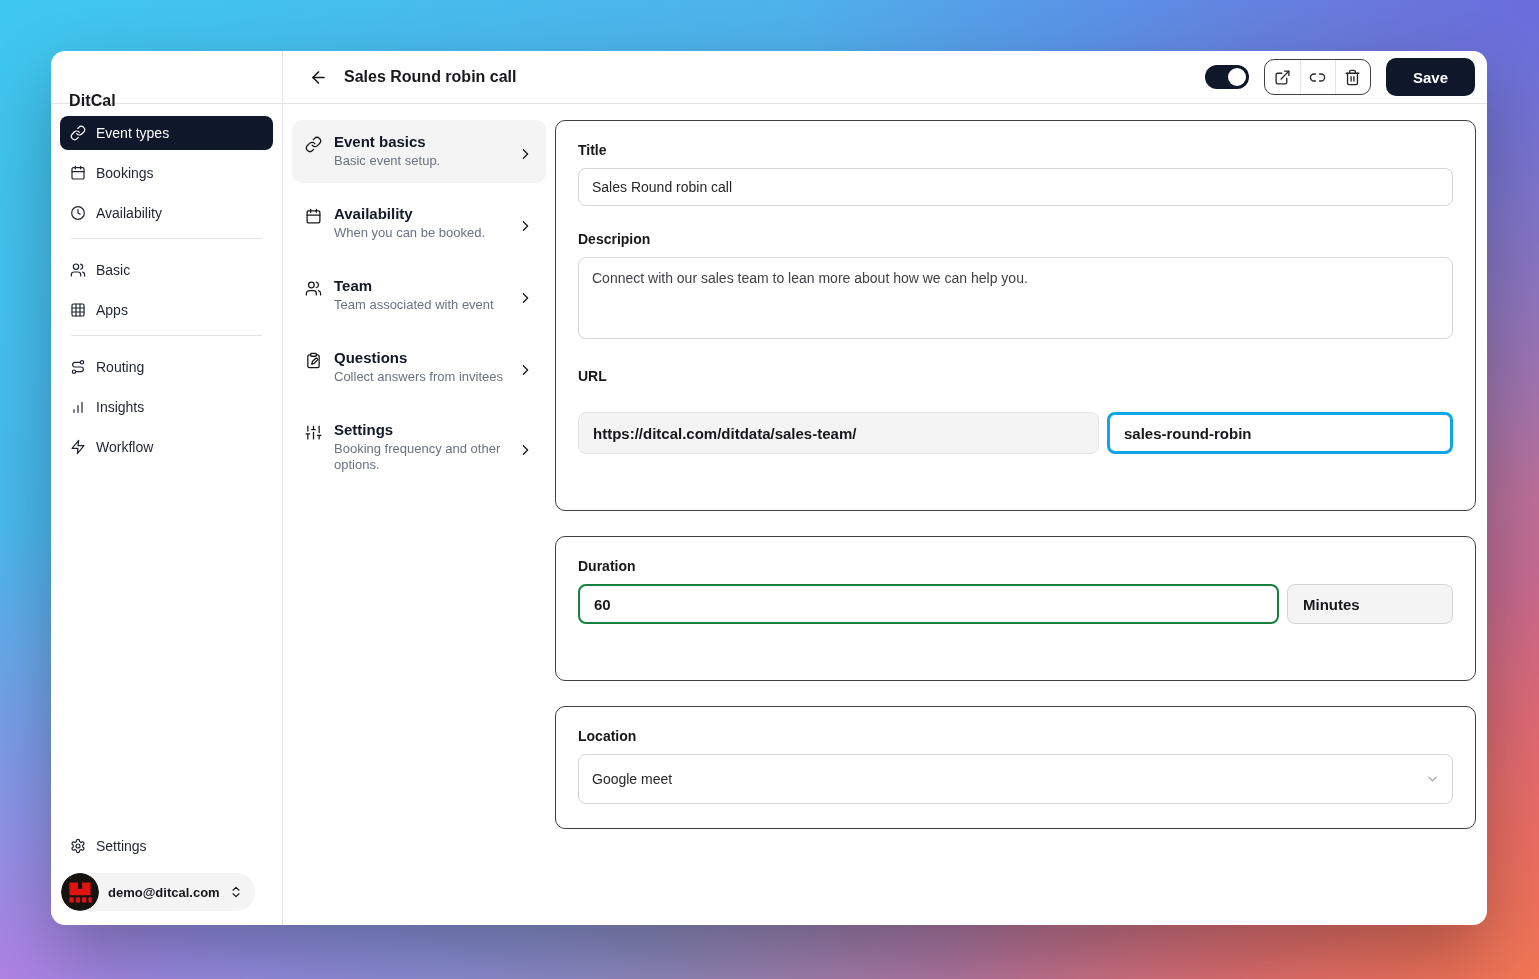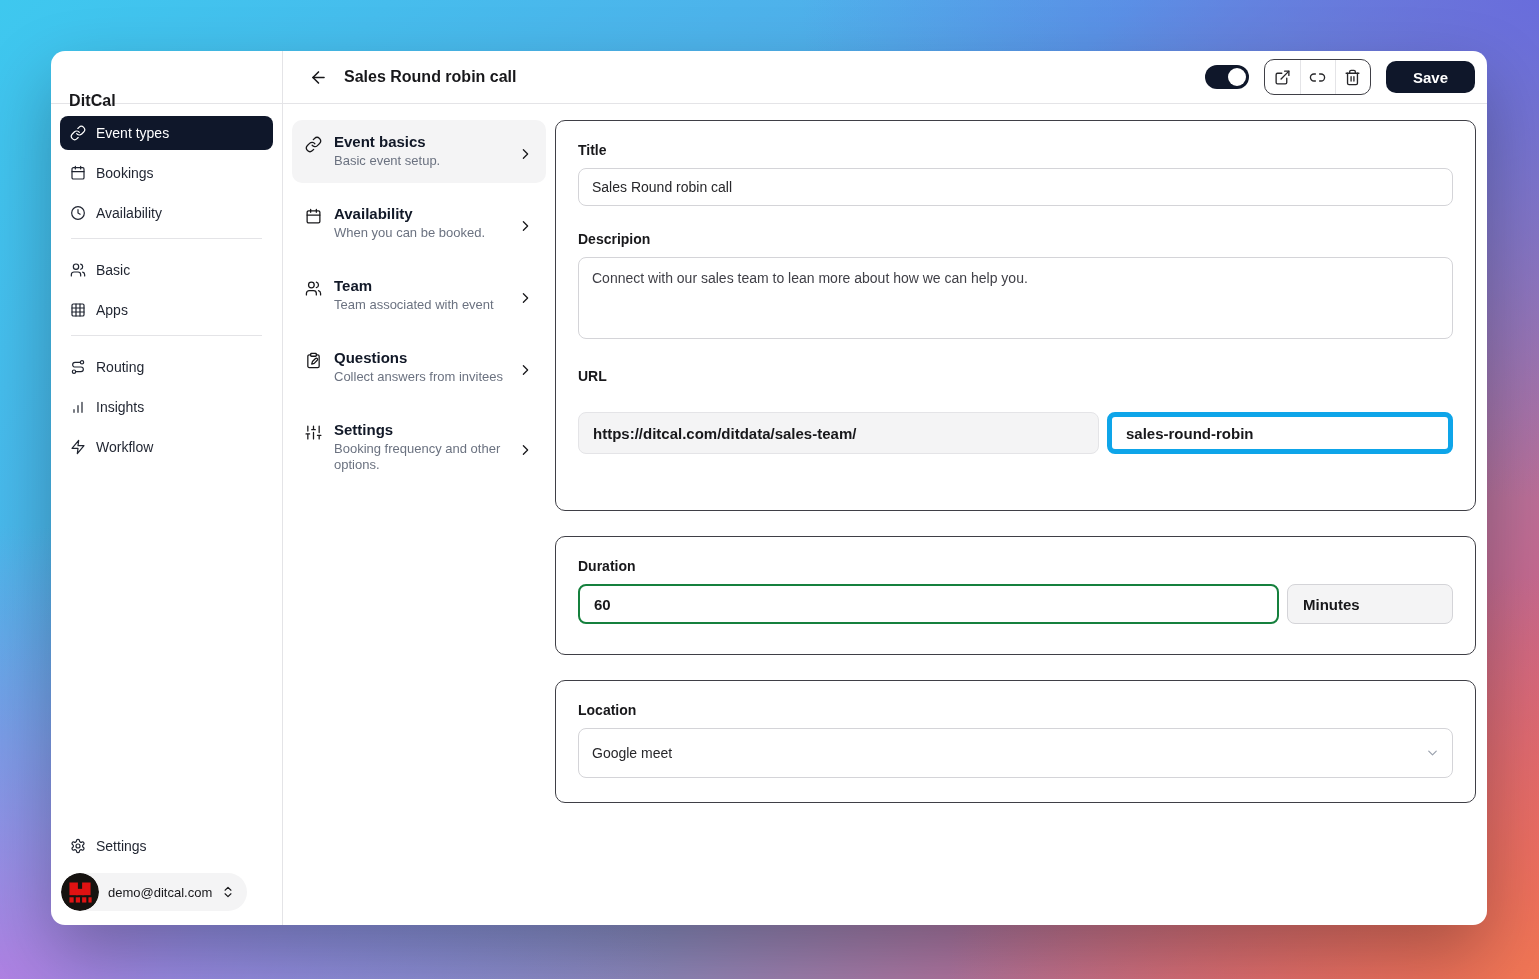--- a/index.html
+++ b/index.html
@@ -24,58 +24,58 @@
   .logo-row { height:53px; min-height:53px; border-bottom:1px solid #e4e4e7; display:flex; align-items:center; padding:0 18px; }
   .logo-text { font-size:16px; font-weight:700; letter-spacing:.1px;margin-top:48px; }
   .side-nav { padding:12px 9px 0; }
   .side-item { display:flex; align-items:center; gap:10px; height:34px; padding:0 10px; border-radius:8px; font-size:14px; color:#1f2430; cursor:pointer; margin-bottom:6px; }
   .side-item svg { width:16px; height:16px; stroke:currentColor; fill:none; stroke-width:1.8; stroke-linecap:round; stroke-linejoin:round; }
   .side-item.active { background:#0f172a; color:#ffffff; font-weight:500; }
   .side-divider { height:1px; background:#e4e4e7; margin:8px 11px 14px; }
   .sidebar-footer { margin-top:auto; padding:8px 9px 14px; }
   .account-pill { display:flex; align-items:center; gap:9px; background:#f4f4f5; border-radius:999px; padding-right:12px; margin:10px 1px 0 1px; width:fit-content; cursor:pointer; }
   .avatar { width:38px; height:38px; border-radius:50%; overflow:hidden; flex:none; }
-  .account-email { font-size:13px; font-weight:400; color:#18181b; }
+  .account-email { font-size:13px; font-weight:700; color:#18181b; }
   .updown { width:14px; height:14px; stroke:#18181b; fill:none; stroke-width:2; stroke-linecap:round; stroke-linejoin:round; }
   
   .main { flex:1; display:flex; flex-direction:column; min-width:0; }
   .topbar { height:53px; min-height:53px; border-bottom:1px solid #e4e4e7; display:flex; align-items:center; padding:0 12px 0 21px; }
   .back-btn { width:28px; height:28px; display:flex; align-items:center; justify-content:center; cursor:pointer; margin-right:12px; }
   .back-btn svg { width:19px; height:19px; stroke:#18181b; fill:none; stroke-width:2; stroke-linecap:round; stroke-linejoin:round; }
   .topbar-title { font-size:16px; font-weight:700; }
   .topbar-right { margin-left:auto; display:flex; align-items:center; gap:15px; }
   .toggle { width:44px; height:24px; border-radius:12px; background:#0f172a; position:relative; cursor:pointer; }
   .toggle .knob { position:absolute; right:3px; top:3px; width:18px; height:18px; border-radius:50%; background:#ffffff; }
   .icon-group { display:flex; align-items:stretch; border:1px solid #3f3f46; border-radius:10px; height:36px; overflow:hidden; background:#fff; }
   .icon-btn { width:35px; display:flex; align-items:center; justify-content:center; cursor:pointer; background:transparent; border:none; }
   .icon-btn + .icon-btn { border-left:1px solid #e4e4e7; }
   .icon-btn svg { width:17px; height:17px; stroke:#27272a; fill:none; stroke-width:1.9; stroke-linecap:round; stroke-linejoin:round; }
-  .save-btn { background:#0f172a; color:#fff; border:none; border-radius:10px; height:32px; padding:0 27px; font-family:inherit; font-size:15px; font-weight:700; cursor:pointer; }
+  .save-btn { background:#0f172a; color:#fff; border:none; border-radius:10px; height:38px; padding:0 27px; font-family:inherit; font-size:15px; font-weight:700; cursor:pointer; }
   
   .content { flex:1; display:flex; padding:16px 10px 0 0; min-height:0; }
   .event-nav { width:272px; min-width:272px; padding:0 9px; }
   .event-nav-item { position:relative; display:flex; gap:12px; padding:13px 26px 13px 13px; border-radius:10px; margin-bottom:9px; cursor:pointer; }
   .event-nav-item.active { background:#f4f4f5; }
   .event-nav-item > svg { width:17px; height:17px; margin-top:3px; stroke:#18181b; fill:none; stroke-width:1.8; stroke-linecap:round; stroke-linejoin:round; flex:none; }
   .eni-title { font-size:15px; font-weight:600; color:#111827; }
   .eni-desc { font-size:13px; color:#6b7280; margin-top:3px; line-height:1.3; }
   .eni-chevron { position:absolute; right:12px; top:50%; transform:translateY(-50%); width:15px; height:15px; stroke:#374151; fill:none; stroke-width:2; stroke-linecap:round; stroke-linejoin:round; }
   .form-col { flex:1; padding-right:1px; min-width:0; }
   .card { border:1px solid #3f3f46; border-radius:10px; padding:21px 22px; background:#fff; }
   .card + .card { margin-top:25px; }
   .card-basics { padding-bottom:56px; }
-  .card-duration { margin-top:25px; padding-bottom:30px; }
+  .card-duration { margin-top:25px; padding-bottom:56px; }
   .card-location { margin-top:48px; padding-bottom:24px; }
   .field-label { font-size:14px; font-weight:600; color:#18181b; margin-bottom:10px; }
   .text-input { width:100%; height:38px; border:1px solid #d4d4d8; border-radius:8px; padding:0 13px; font-family:inherit; font-size:14px; color:#27272a; background:#fff; outline:none; }
   .textarea { width:100%; height:82px; border:1px solid #d4d4d8; border-radius:8px; padding:10px 13px; font-family:inherit; font-size:14px; color:#3f3f46; background:#fff; resize:none; outline:none; line-height:1.45; }
   .group-gap { margin-top:25px; }
   .url-row { display:flex; gap:8px; margin-top:28px; }
   .url-prefix { width:521px; height:42px; background:#f4f4f5; border:1px solid #e4e4e7; border-radius:8px; display:flex; align-items:center; padding:0 14px; font-size:15px; font-weight:700; color:#18181b; }
-  .url-slug { flex:1; height:42px; border:5px solid #0ea5e9; border-radius:8px; padding:0 14px; font-family:inherit; font-size:15px; font-weight:700; color:#18181b; outline:none; }
+  .url-slug { flex:1; height:42px; border:3px solid #0ea5e9; border-radius:8px; padding:0 14px; font-family:inherit; font-size:15px; font-weight:700; color:#18181b; outline:none; }
   .duration-row { display:flex; gap:8px; }
   .duration-input { flex:1; height:40px; border:2px solid #15803d; border-radius:8px; padding:0 14px; font-family:inherit; font-size:15px; font-weight:600; color:#18181b; outline:none; }
   .duration-unit { width:166px; height:40px; background:#f4f4f5; border:1px solid #d4d4d8; border-radius:8px; display:flex; align-items:center; padding:0 15px; font-size:15px; font-weight:700; color:#18181b; }
   .select-box { position:relative; width:100%; height:50px; border:1px solid #d4d4d8; border-radius:8px; display:flex; align-items:center; padding:0 13px; font-size:14px; color:#27272a; cursor:pointer; background:#fff; }
   .select-box svg { position:absolute; right:12px; top:50%; transform:translateY(-50%); width:15px; height:15px; stroke:#9ca3af; fill:none; stroke-width:2; stroke-linecap:round; stroke-linejoin:round; }
 </style>
 </head>
 <body>
 
 <div class="window">

